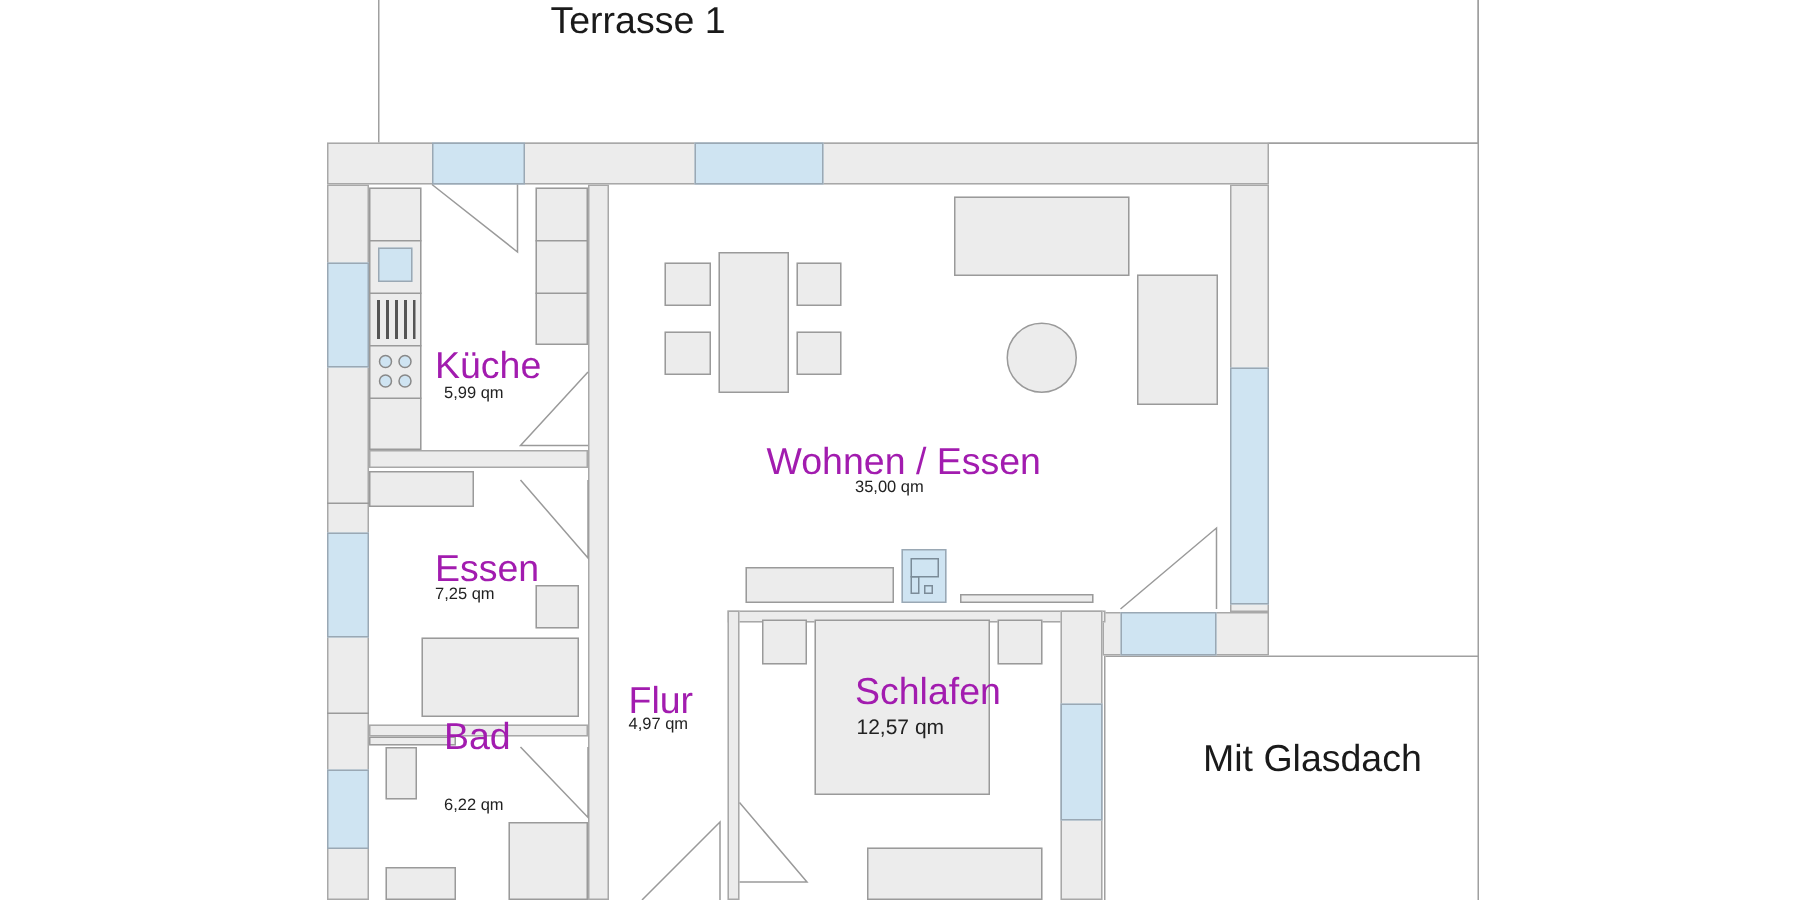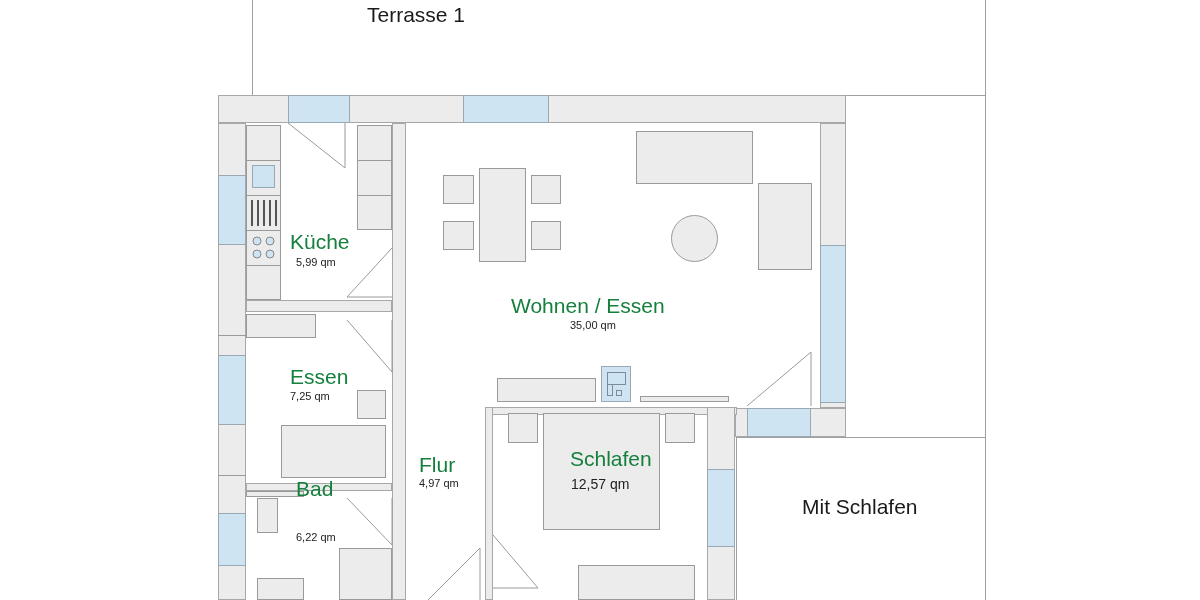--- a/index.html
+++ b/index.html
@@ -4,39 +4,39 @@
 <style>
   html, body { margin:0; padding:0; }
   body { width:1200px; height:600px; background:#ffffff; position:relative; overflow:hidden;
          font-family:"Liberation Sans", sans-serif; color:#1a1a1a; }
   .abs { position:absolute; box-sizing:border-box; }
   .wall { background:#ececec; border:1px solid #a8a8a8; }
   .win { background:#cfe4f2; border:1px solid #9aa8b4; }
   .furn { background:#ececec; border:1px solid #9a9a9a; }
   .line { background:#9a9a9a; }
   .boundary { border:1px solid #a0a0a0; background:transparent; }
-  .room-name { position:absolute; font-size:21px; white-space:nowrap; color:#15803d; }
+  .room-name { position:absolute; font-size:25px; white-space:nowrap; color:#a21caf; }
   .room-area { position:absolute; font-size:11px; white-space:nowrap; color:#222; }
-  .terr-label { position:absolute; font-size:21px; line-height:27px; color:#1a1a1a; white-space:nowrap; }
+  .terr-label { position:absolute; font-size:25px; line-height:27px; color:#1a1a1a; white-space:nowrap; }
   svg.over { position:absolute; left:0; top:0; pointer-events:none; }
 </style>
 </head>
 <body>
 
 <div class="abs boundary" style="left:252px; top:-2px; width:734px; height:98px;"></div>
 <div class="abs" style="left:737px; top:437px; width:249px; height:1px; background:#a0a0a0;"></div>
 <div class="abs" style="left:985px; top:0; width:1px; height:600px; background:#a0a0a0;"></div>
 <div class="abs" style="left:845px; top:95px; width:141px; height:1px; background:#a0a0a0;"></div>
 <div class="abs" style="left:736px; top:437px; width:1px; height:163px; background:#a0a0a0;"></div>
 
 <div class="terr-label" style="left:367px; top:1px;">
   <span>Terrasse 1</span>
 </div>
 <div class="terr-label" style="left:802px; top:493px;">
-  <div>Mit Schlafen</div>
+  <div>Mit Glasdach</div>
 </div>
 
 <div class="abs wall" style="left:218px; top:95px; width:628px; height:28px;"></div>
 <div class="abs win" style="left:288px; top:95px; width:62px; height:28px;"></div>
 <div class="abs win" style="left:463px; top:95px; width:86px; height:28px;"></div>
 
 <div class="abs wall" style="left:218px; top:123px; width:28px; height:477px;"></div>
 <div class="abs win" style="left:218px; top:175px; width:28px; height:70px;"></div>
 <div class="abs win" style="left:218px; top:355px; width:28px; height:70px;"></div>
 <div class="abs win" style="left:218px; top:513px; width:28px; height:53px;"></div>

